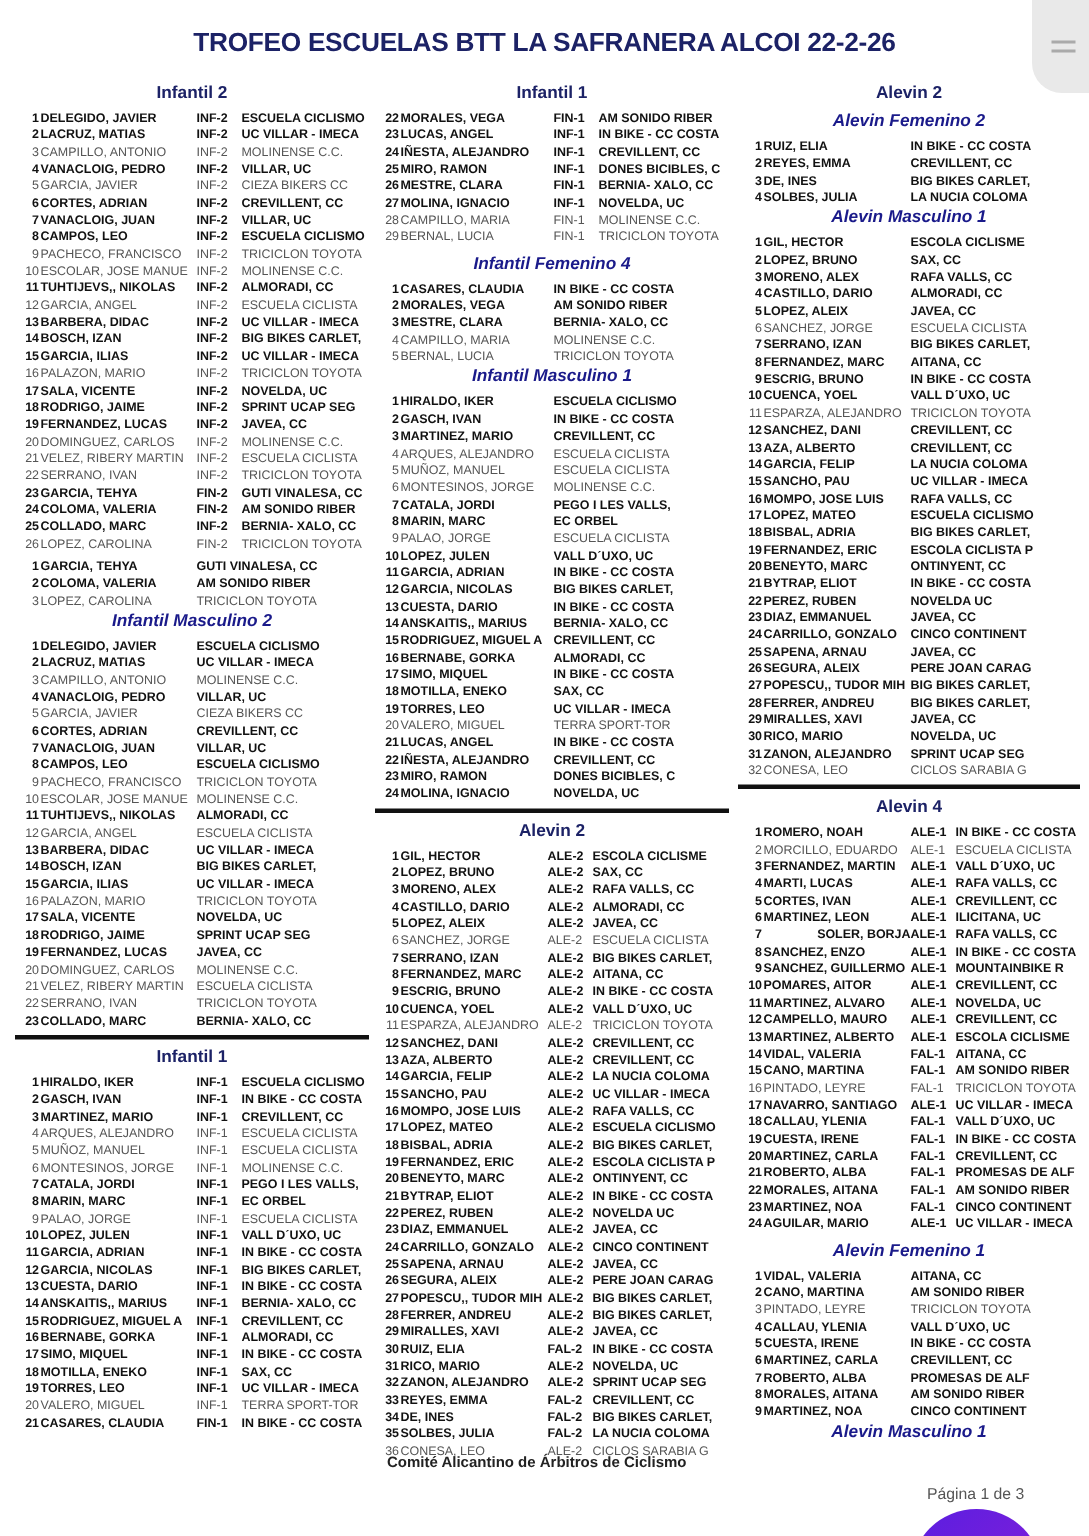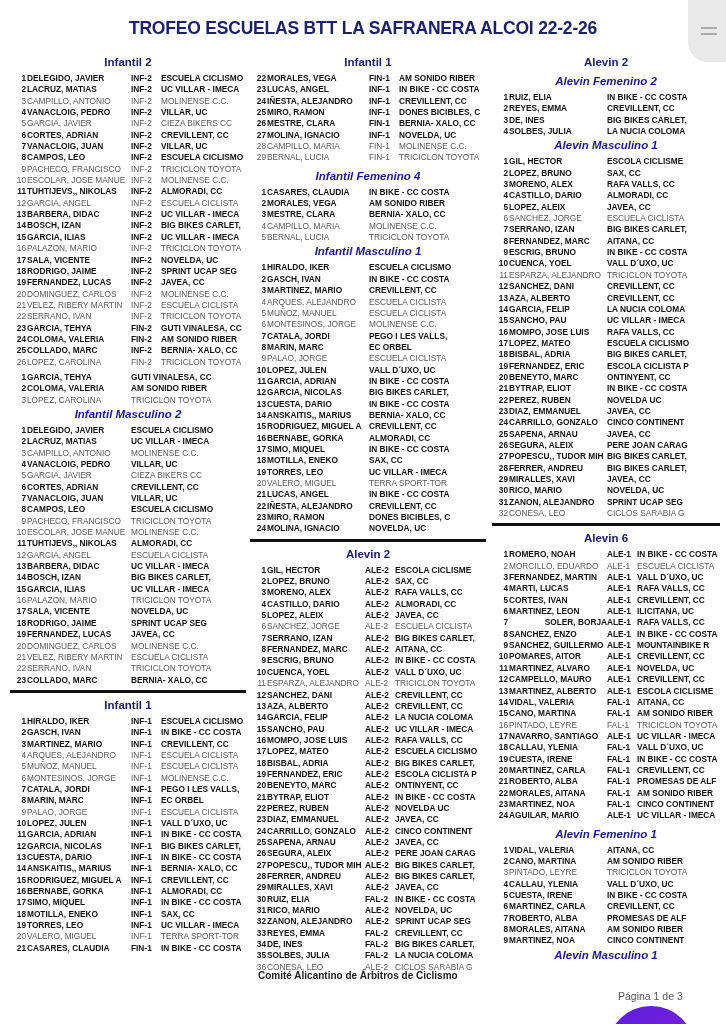--- a/index.html
+++ b/index.html
@@ -1095,21 +1095,21 @@
         <span class="club">SPRINT UCAP SEG</span>
       </div>
       <div class="row r">
         <span class="pos">32</span>
         <span class="name" style="width: 98px; padding-left: 1px;">CONESA, LEO</span>
         <span class="club">CICLOS SARABIA G</span>
       </div>
     </div>
     <div class="divider"></div>
     <div>
-      <div class="sec-title main">Alevin 6</div>
+      <div class="sec-title main">Alevin 4</div>
       <div class="row b">
         <span class="pos">1</span>
         <span class="name" style="width: 98px; padding-left: 1px;">ROMERO, NOAH</span>
         <span class="cat">ALE-1</span>
         <span class="club">IN BIKE - CC COSTA</span>
       </div>
       <div class="row r">
         <span class="pos">2</span>
         <span class="name" style="width: 98px; padding-left: 1px;">MORCILLO, EDUARDO</span>
         <span class="cat">ALE-1</span>

